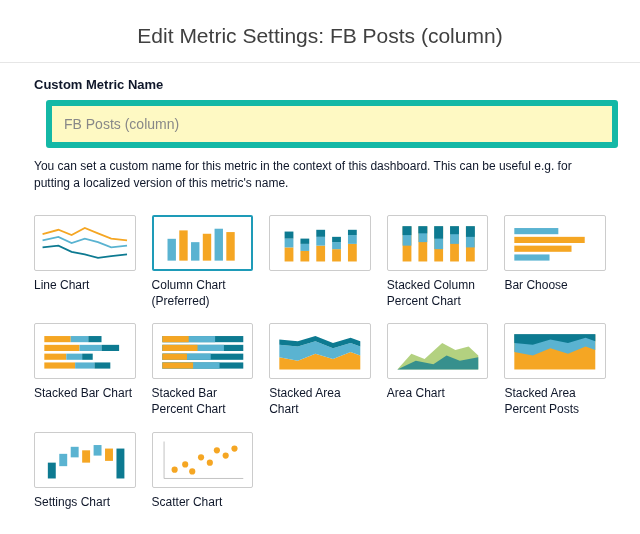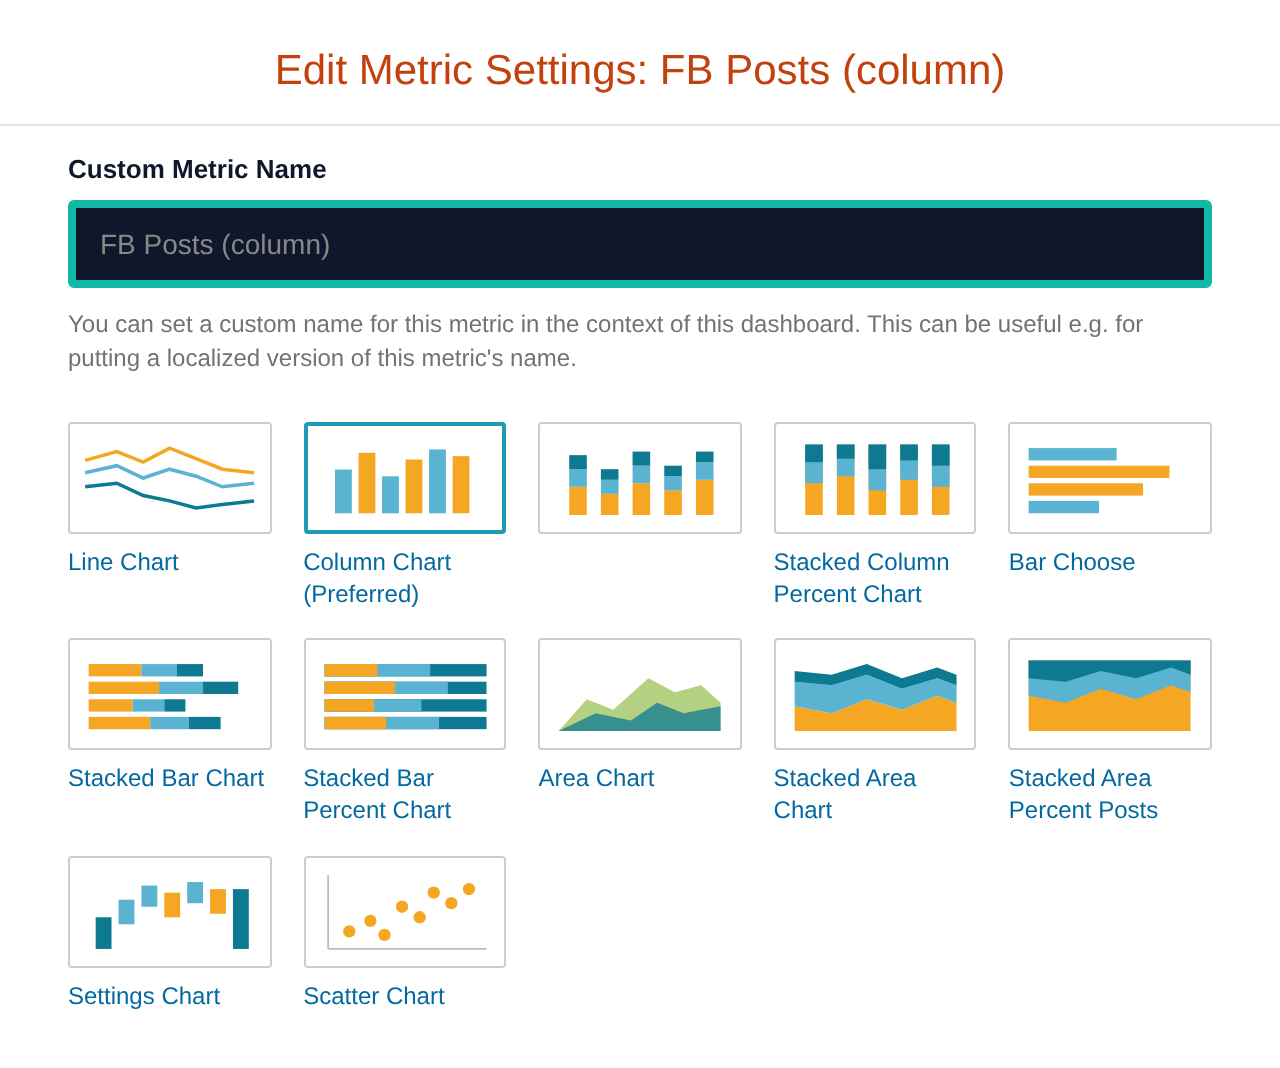--- a/index.html
+++ b/index.html
@@ -10,44 +10,45 @@
     width: 640px;
   }
   .header {
     text-align: center;
     padding: 24px 0 14px;
     border-bottom: 1px solid #e6e6e6;
   }
   .header h1 {
     font-size: 21px;
     font-weight: 400;
-    color: #c2410c;
+    color: #404040;
   }
   .container {
     padding: 14px 34px 20px 34px;
   }
   .section-label {
     font-size: 13px;
     font-weight: 600;
     color: #0f172a;
     margin-bottom: 8px;
   }
   .input-field {
     width: 100%;
     padding: 10px 12px;
-    border: 4px solid #14b8a6;
+    border: 6px solid #14b8a6;
     border-radius: 3px;
     font-size: 14px;
     color: #888;
-    background: #0f172a;
+    background: #fef9c3;
     outline: none;
+    margin-left: 12px;
   }
   .help-text {
     font-size: 12px;
-    color: #737373;
+    color: #0f172a;
     margin-top: 10px;
     line-height: 1.45;
   }
   .chart-section { margin-top: 22px; }
   .chart-grid {
     display: grid;
     grid-template-columns: repeat(5, 1fr);
     gap: 14px 16px;
     margin-top: 10px;
   }
@@ -59,21 +60,21 @@
     border-radius: 2px;
     background: #fff;
     padding: 5px;
     display: block;
   }
   .chart-option.selected .chart-thumb {
     border: 2px solid #1e9bb8;
   }
   .chart-label {
     font-size: 12px;
-    color: #0369a1;
+    color: #0f172a;
     margin-top: 6px;
     line-height: 1.35;
   }
 </style>
 </head>
 <body>
 
 <div class="header">
   <h1>Edit Metric Settings: FB Posts (column)</h1>
 </div>
@@ -228,33 +229,33 @@
               <rect x="4" y="38" width="92" height="7" fill="#0d7a91"></rect>
               <rect x="4" y="38" width="65" height="7" fill="#5ab3d1"></rect>
               <rect x="4" y="38" width="35" height="7" fill="#f5a623"></rect>
             </g>
         </svg>
         <div class="chart-label">Stacked Bar Percent Chart</div>
       </div>
 
       <div class="chart-option">
         <svg class="chart-thumb" viewBox="0 0 100 50">
-          <polygon points="4,46 20,28 35,34 55,16 70,24 85,20 96,30 96,46" fill="#a6c96a" opacity="0.85"></polygon>
-          <polygon points="4,46 25,36 45,40 60,30 75,36 96,32 96,46" fill="#0d7a91" opacity="0.75"></polygon>
-        </svg>
-        <div class="chart-label">Area Chart</div>
-      </div>
-
-      <div class="chart-option">
-        <svg class="chart-thumb" viewBox="0 0 100 50">
           <polygon points="4,46 4,32 25,36 45,28 65,34 85,26 96,30 96,46" fill="#f5a623"></polygon>
           <polygon points="4,32 25,36 45,28 65,34 85,26 96,30 96,20 85,16 65,22 45,14 25,20 4,18" fill="#5ab3d1"></polygon>
           <polygon points="4,18 25,20 45,14 65,22 85,16 96,20 96,14 85,10 65,16 45,8 25,14 4,12" fill="#0d7a91"></polygon>
         </svg>
         <div class="chart-label">Stacked Area Chart</div>
+      </div>
+
+      <div class="chart-option">
+        <svg class="chart-thumb" viewBox="0 0 100 50">
+          <polygon points="4,46 20,28 35,34 55,16 70,24 85,20 96,30 96,46" fill="#a6c96a" opacity="0.85"></polygon>
+          <polygon points="4,46 25,36 45,40 60,30 75,36 96,32 96,46" fill="#0d7a91" opacity="0.75"></polygon>
+        </svg>
+        <div class="chart-label">Area Chart</div>
       </div>
 
       <div class="chart-option">
         <svg class="chart-thumb" viewBox="0 0 100 50">
           <rect x="4" y="6" width="92" height="40" fill="#f5a623"></rect>
           <polygon points="4,6 4,26 25,30 45,22 65,28 85,20 96,24 96,6" fill="#5ab3d1"></polygon>
           <polygon points="4,6 4,16 25,18 45,12 65,16 85,10 96,14 96,6" fill="#0d7a91"></polygon>
         </svg>
         <div class="chart-label">Stacked Area Percent Posts</div>
       </div>

